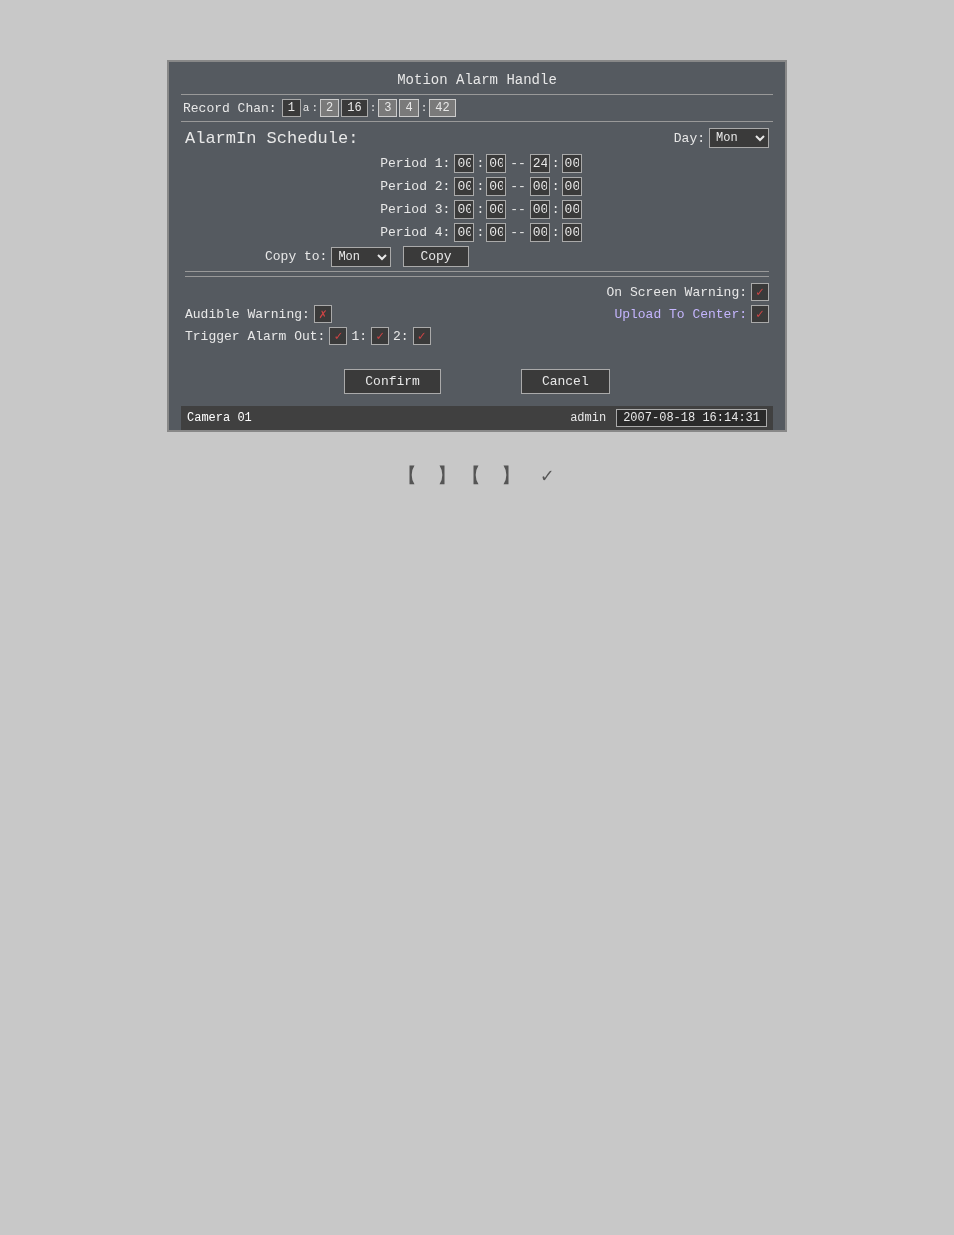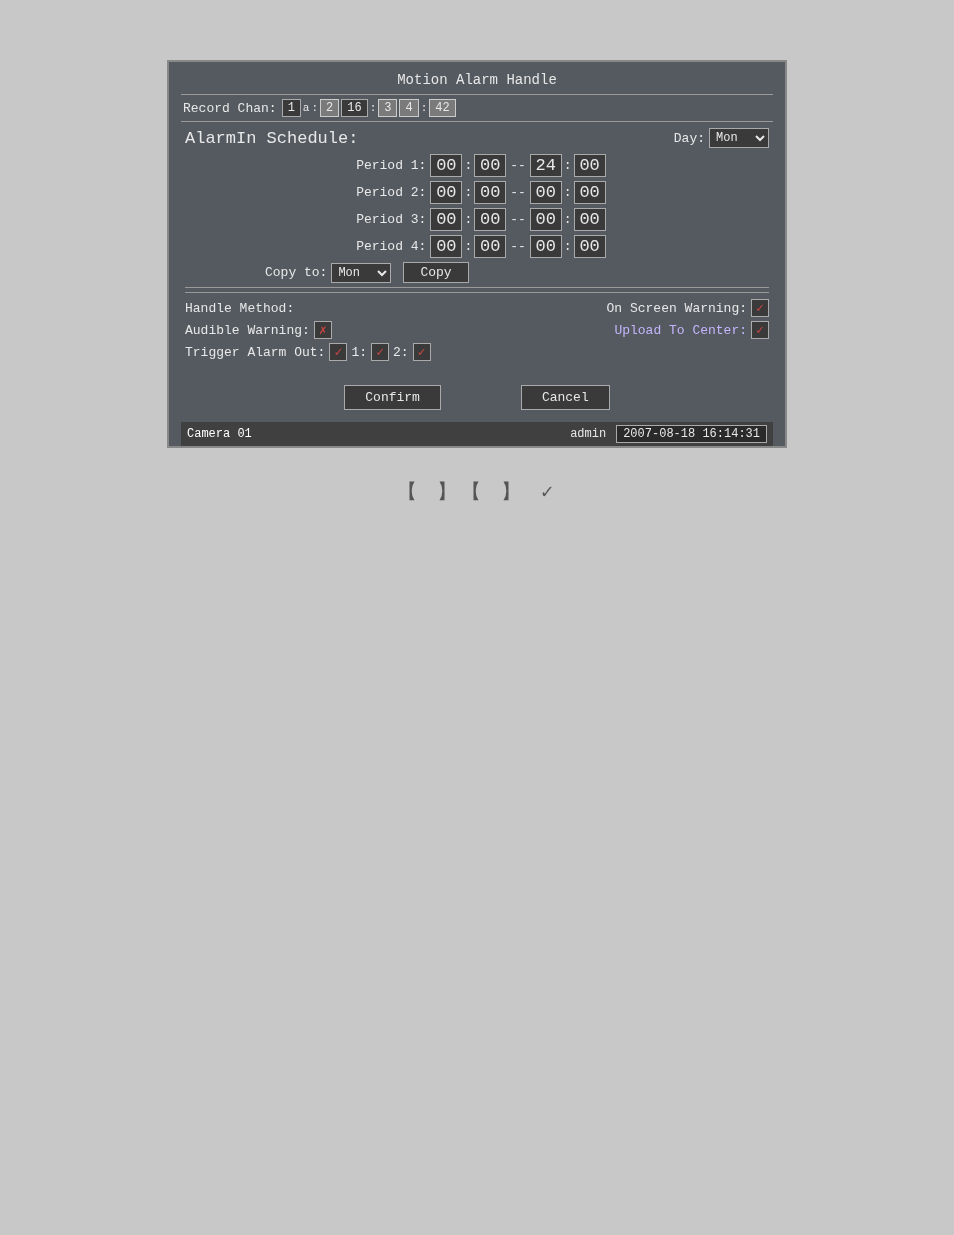--- a/index.html
+++ b/index.html
@@ -101,22 +101,22 @@
       text-align: right;
       margin-right: 4px;
       font-size: 13px;
     }
 
     .time-input {
       background: #3a3a3a;
       color: #e8e8e8;
       border: 1px solid #aaa;
       font-family: 'Courier New', monospace;
-      font-size: 17px;
-      width: 32px;
+      font-size: 13px;
+      width: 20px;
       text-align: center;
       padding: 1px 2px;
     }
 
     .time-sep {
       color: #e8e8e8;
       margin: 0 2px;
     }
 
     .time-dash {
@@ -410,21 +410,20 @@
         <option>All</option>
       </select>
       <button class="copy-btn">Copy</button>
     </div>
 
     <hr class="divider-line">
 
     <div class="handle-method-section">
 
       <div class="handle-row1">
-        <span class="handle-method-label">Handle Method:</span>
         <div class="right-section">
           <span class="on-screen-label">On Screen Warning:</span>
           <span class="checkbox-check">✓</span>
         </div>
       </div>
 
       <div class="handle-row2">
         <span class="audible-label">Audible Warning:</span>
         <span class="checkbox-x">✗</span>
         <div class="right-section">

